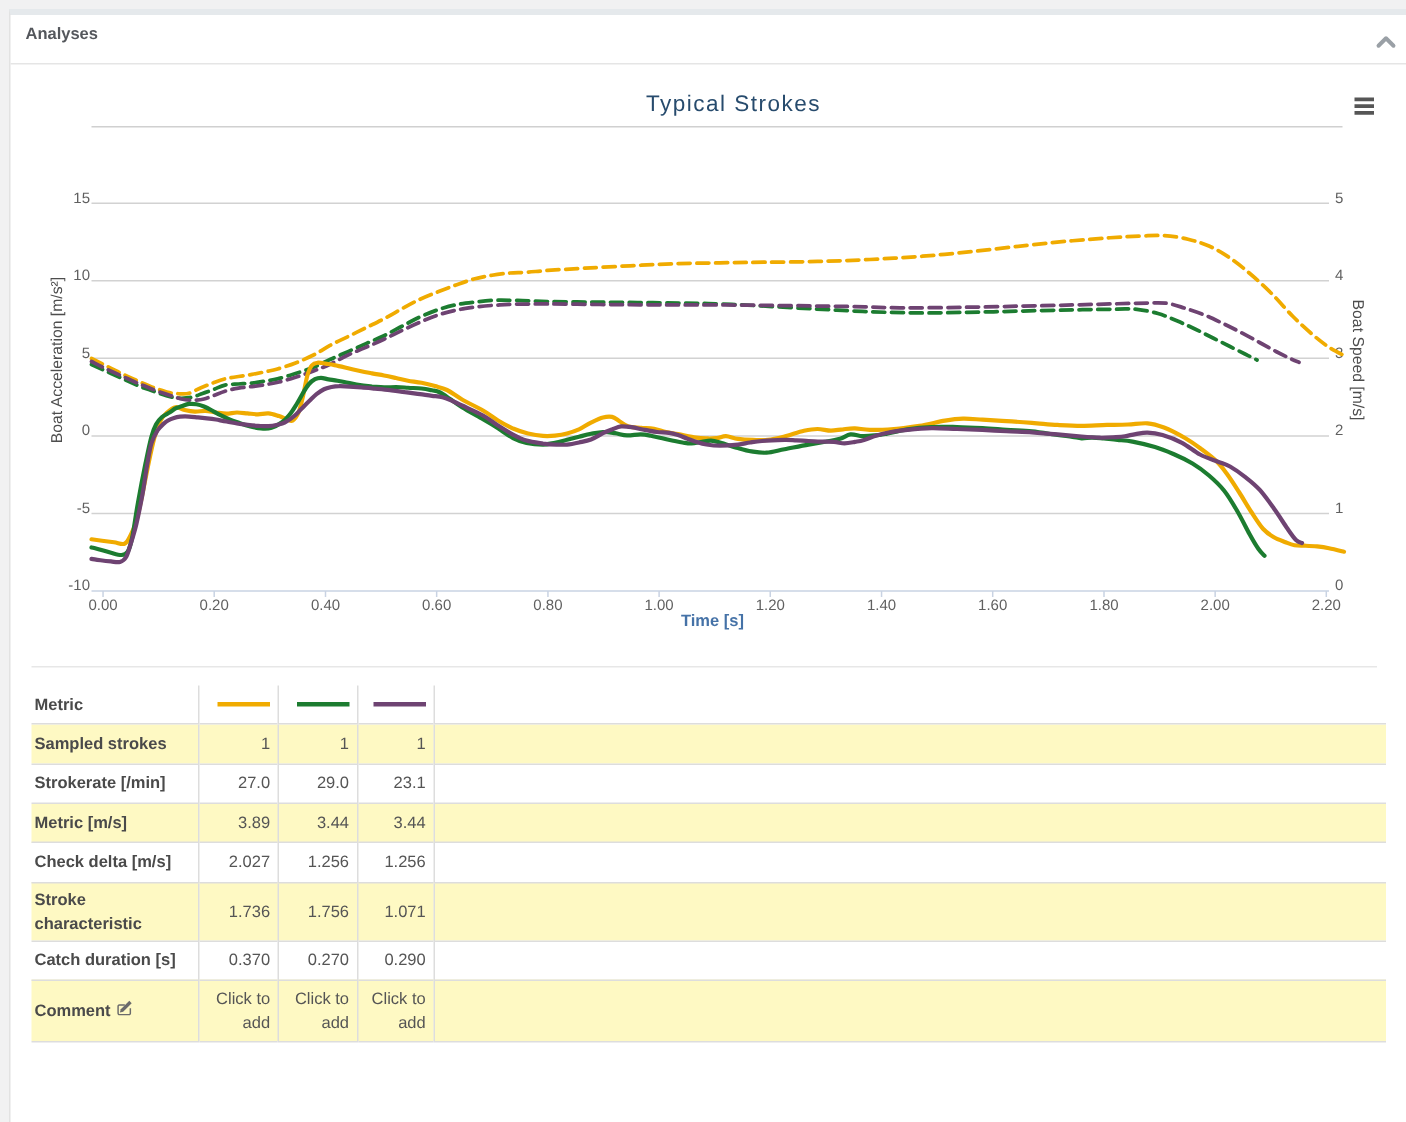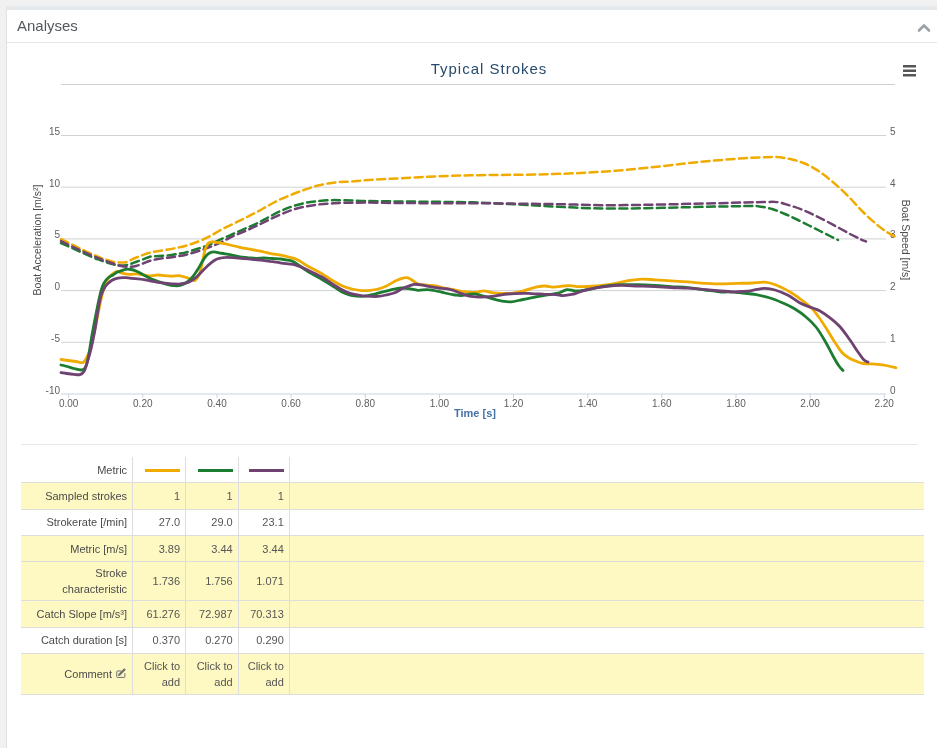--- a/index.html
+++ b/index.html
@@ -1,24 +1,24 @@
 <!DOCTYPE html>
 <html><head><meta charset="utf-8">
 <style>
 html,body{margin:0;padding:0;width:937px;height:748px;overflow:hidden;background:#f1f1f2;
 font-family:"Liberation Sans",sans-serif;}
 .panel{position:absolute;left:6px;top:6px;width:941px;height:900px;background:#fff;
 border-top:4px solid #e5e9ec;border-left:1px solid #e2e2e2;box-sizing:border-box;}
 .phead{position:relative;height:32px;border-bottom:1px solid #e5e5e5;}
-.phead .t{position:absolute;left:10px;top:7px;font-size:15px;font-weight:normal;color:#54575c;}
+.phead .t{position:absolute;left:10px;top:7px;font-size:11px;font-weight:bold;color:#54575c;}
 .phead .chev{position:absolute;left:910px;top:13px;}
 table{border-collapse:collapse;table-layout:fixed;position:absolute;left:21px;top:456.8px;
 width:903px;font-size:11px;color:#555;}
 col.c1{width:111.6px}col.c2{width:53px}col.c3{width:52.6px}col.c4{width:51.1px}
-th{text-align:right;font-weight:normal;color:#4a4a4a;padding:3px 5px 3px 2px;line-height:16px;}
+th{text-align:left;font-weight:bold;color:#4a4a4a;padding:3px 5px 3px 2px;line-height:16px;}
 td.v{text-align:right;padding:0 5px 0 2px;border-left:1px solid #ddd;}
 td.rest{border-left:1px solid #ddd;}
 tr{border-bottom:1px solid #ddd;height:26.3px;}
 tr.odd{background:#fef9c3;}
 tr:first-child{height:26.2px;}
 .sw{display:inline-block;width:35px;height:3px;vertical-align:middle;}
 td.cm{line-height:16px;padding-top:4px;padding-bottom:4px;margin-top:24px;}
 .divline{position:absolute;left:21px;top:443.5px;width:897px;height:1px;background:#e7e7e7;}
 </style></head>
 <body>
@@ -123,32 +123,32 @@
         <td class="v">23.1</td>
         <td class="rest"></td>
       </tr>
 <tr class="odd">
         <th>Metric [m/s]</th>
         <td class="v">3.89</td>
         <td class="v">3.44</td>
         <td class="v">3.44</td>
         <td class="rest"></td>
       </tr>
+<tr>
+        <th>Check delta [m/s]</th>
+        <td class="v">2.027</td>
+        <td class="v">1.256</td>
+        <td class="v">1.256</td>
+        <td class="rest"></td>
+      </tr>
 <tr class="odd">
         <th>Stroke<br>characteristic</th>
         <td class="v">1.736</td>
         <td class="v">1.756</td>
         <td class="v">1.071</td>
-        <td class="rest"></td>
-      </tr>
-<tr class="odd">
-        <th>Catch Slope [m/s³]</th>
-        <td class="v">61.276</td>
-        <td class="v">72.987</td>
-        <td class="v">70.313</td>
         <td class="rest"></td>
       </tr>
 <tr>
         <th>Catch duration [s]</th>
         <td class="v">0.370</td>
         <td class="v">0.270</td>
         <td class="v">0.290</td>
         <td class="rest"></td>
       </tr>
 <tr class="odd">

